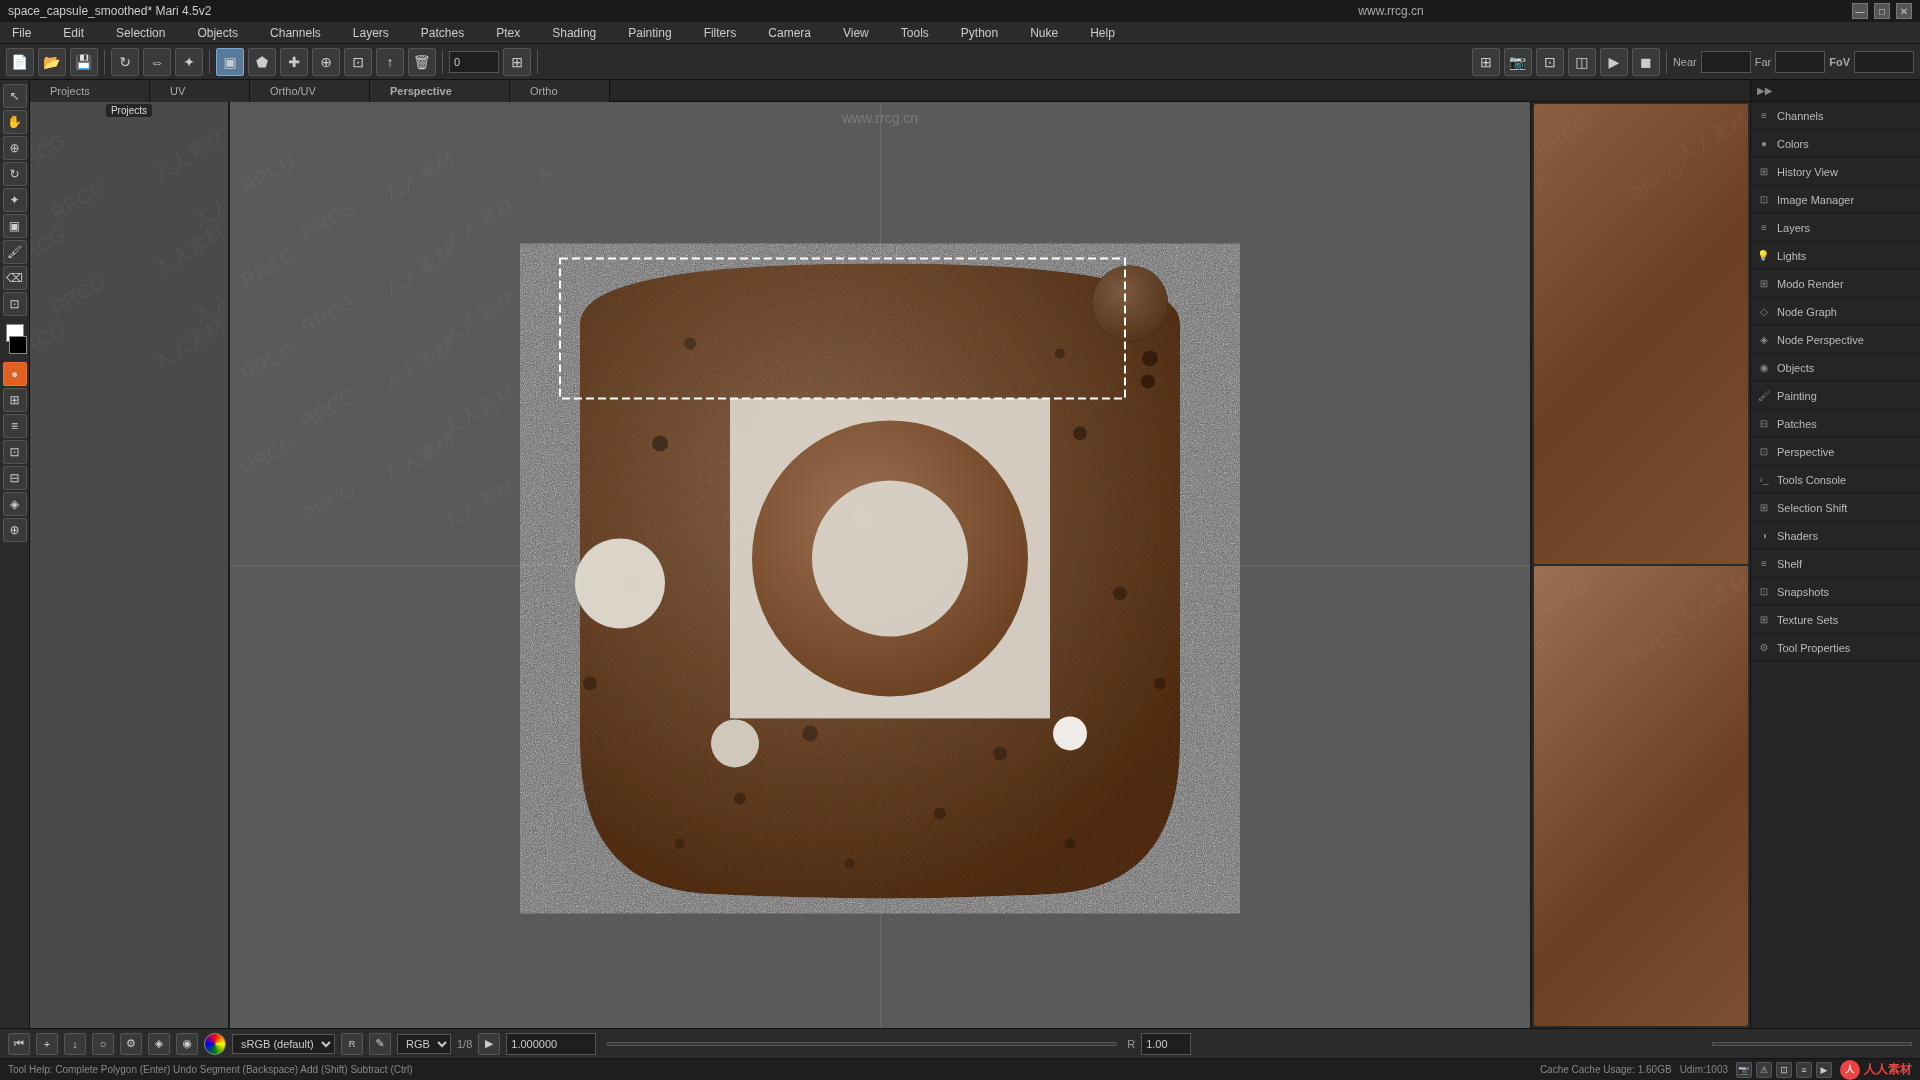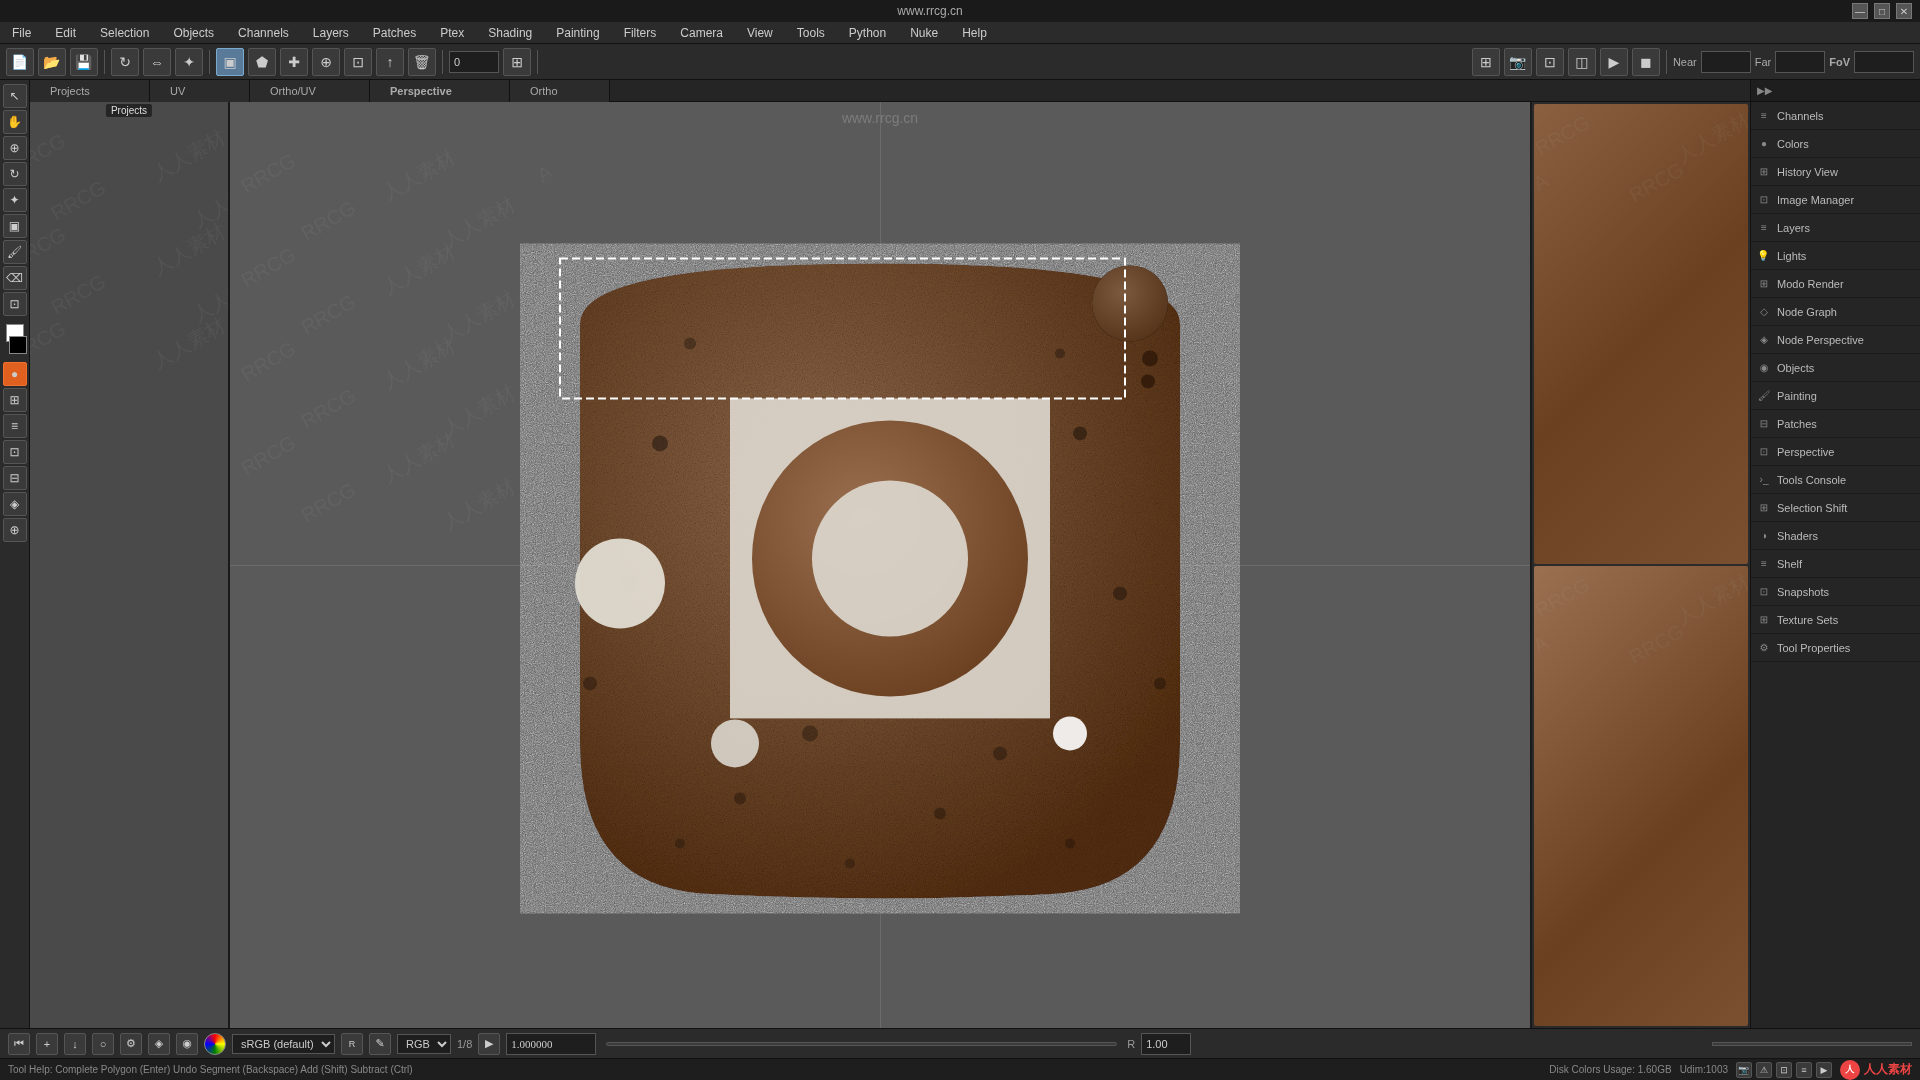--- a/index.html
+++ b/index.html
@@ -33,21 +33,21 @@
       cursor: pointer; font-size: 10px; color: #ccc;
     }
 
     
     #menubar {
       height: 22px;
       background: #2b2b2b;
       display: flex;
       align-items: center;
       padding: 0 4px;
-      gap: 8px;
+      gap: 16px;
       border-bottom: 1px solid #111;
     }
     .menu-item {
       padding: 2px 8px;
       cursor: pointer;
       border-radius: 2px;
       font-size: 12px;
       color: #ccc;
     }
 
@@ -323,20 +323,21 @@
       padding: 0 6px;
       border-bottom: 1px solid #111;
       font-size: 10px;
       color: #888;
     }
   </style>
 </head>
 <body>
 
 <div id="titlebar">
+  <span style="flex:1; text-align:left; font-size:12px;">space_capsule_smoothed* Mari 4.5v2</span>
   <span style="flex:1; text-align:center; color:#aaa;">www.rrcg.cn</span>
   <div class="win-controls">
     <div class="win-btn">—</div>
     <div class="win-btn">□</div>
     <div class="win-btn">✕</div>
   </div>
 </div>
 
 <div id="menubar">
     <div class="menu-item">File</div>
@@ -707,32 +708,32 @@
   <select class="bottom-select">
     <option>sRGB (default)</option>
   </select>
   <div class="bottom-tool-btn" style="font-size:9px;">R</div>
   <div class="bottom-tool-btn">✎</div>
   <select class="bottom-select">
     <option>RGB</option>
   </select>
   <span class="bottom-text">1/8</span>
   <div class="bottom-tool-btn">▶</div>
-  <input type="text" class="tool-input" style="width: 90px; font-family: Liberation Serif, serif;" value="1.000000">
+  <input type="text" class="tool-input" style="width: 90px;" value="1.000000">
   <div style="flex:1; height:4px; background:#3a3a3a; border:1px solid #555; border-radius:2px; margin:0 4px;"></div>
   <span class="bottom-text">R</span>
   <input type="text" class="tool-input" style="width: 50px;" value="1.00">
   <div style="flex:1;"></div>
   <div style="width:200px; height:4px; background:#3a3a3a; border:1px solid #555;"></div>
 </div>
 
 <div id="statusbar">
   <span>Tool Help: Complete Polygon (Enter)   Undo Segment (Backspace)   Add (Shift)   Subtract (Ctrl)</span>
   <div class="status-right">
-    <span>Disk Colors Usage: 1.60GB</span>
+    <span>Cache Cache Usage: 1.60GB</span>
     <span>Udim:1003</span>
     <div style="display:flex; gap:4px;">
       <div class="bottom-tool-btn" style="width:16px;height:16px;font-size:9px;">📷</div>
       <div class="bottom-tool-btn" style="width:16px;height:16px;font-size:9px;">⚠</div>
       <div class="bottom-tool-btn" style="width:16px;height:16px;font-size:9px;">⊡</div>
       <div class="bottom-tool-btn" style="width:16px;height:16px;font-size:9px;">≡</div>
       <div class="bottom-tool-btn" style="width:16px;height:16px;font-size:9px;">▶</div>
     </div>
     <div style="display:flex; align-items:center; gap:4px;">
       <div style="width:20px; height:20px; background:#e44; border-radius:50%; display:flex; align-items:center; justify-content:center; font-size:9px; color:white; font-weight:bold;">人</div>

